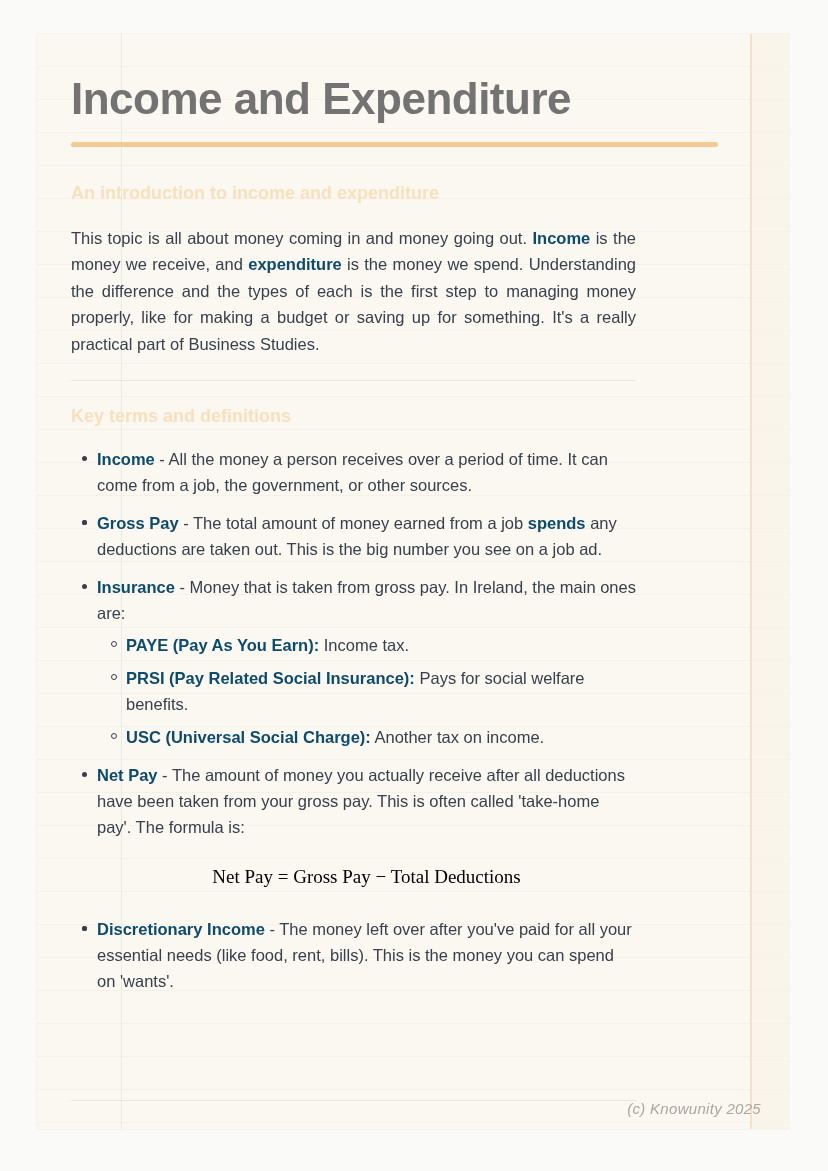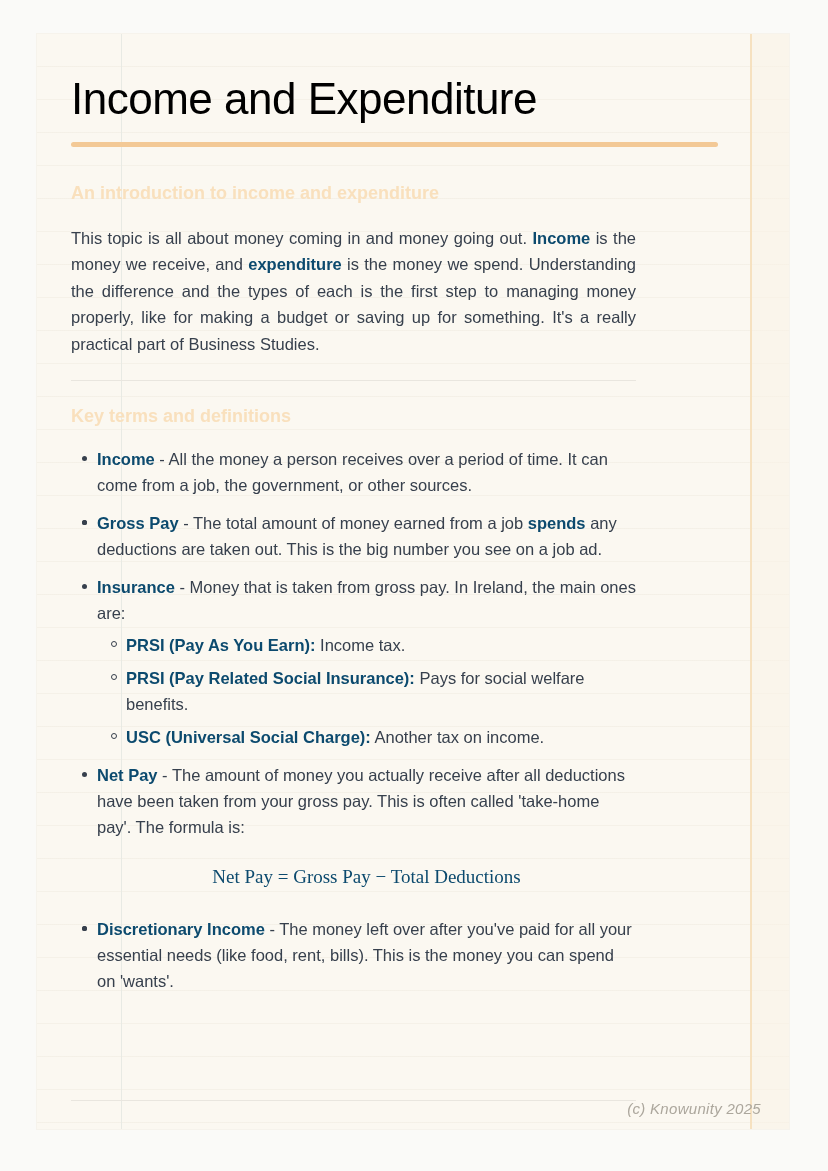--- a/index.html
+++ b/index.html
@@ -65,23 +65,23 @@
     position: absolute;
     left: 34px;
     top: 0;
     width: 647px;
     padding-top: 42px;
   }
   h1 {
     margin: 0;
     font-size: 44px;
     line-height: 1.05;
-    font-weight: 400;
+    font-weight: 700;
     letter-spacing: -0.5px;
-    color: #000000;
+    color: #737373;
   }
   .title-rule {
     margin-top: 20px;
     width: 647px;
     height: 5px;
     border-radius: 3px;
     background: #F3C996;
   }
   h2 {
     font-size: 18px;
@@ -149,21 +149,21 @@
     height: 4px;
     border: 1.5px solid #37404D;
     border-radius: 50%;
     background: transparent;
   }
   .formula {
     margin: 24px 0 26px;
     text-align: center;
     font-family: "Liberation Serif", "DejaVu Serif", serif;
     font-size: 19px;
-    color: #0c4a6e;
+    color: #000000;
   }
   .footer-rule {
     position: absolute;
     left: 34px;
     bottom: 28px;
     width: 565px;
     border-top: 1px solid #E9E6DF;
   }
   .footer {
     position: absolute;
@@ -208,21 +208,21 @@
         <li>
           <span class="dot"></span>
           <span><b>Gross Pay</b><span> - The total amount of money earned from a job </span><b>spends</b><span> any deductions are taken out. This is the big number you see on a job ad.</span></span>
         </li>
         <li>
           <span class="dot"></span>
           <span><b>Insurance</b><span> - Money that is taken from gross pay. In Ireland, the main ones are:</span></span>
           <ul class="sub">
             <li>
               <span class="ring"></span>
-              <span><b>PRSI (Pay As You Earn):</b><span> Income tax.</span></span>
+              <span><b>PAYE (Pay As You Earn):</b><span> Income tax.</span></span>
             </li>
             <li>
               <span class="ring"></span>
               <span><b>PRSI (Pay Related Social Insurance):</b><span> Pays for social welfare benefits.</span></span>
             </li>
             <li>
               <span class="ring"></span>
               <span><b>USC (Universal Social Charge):</b><span> Another tax on income.</span></span>
             </li>
           </ul>

